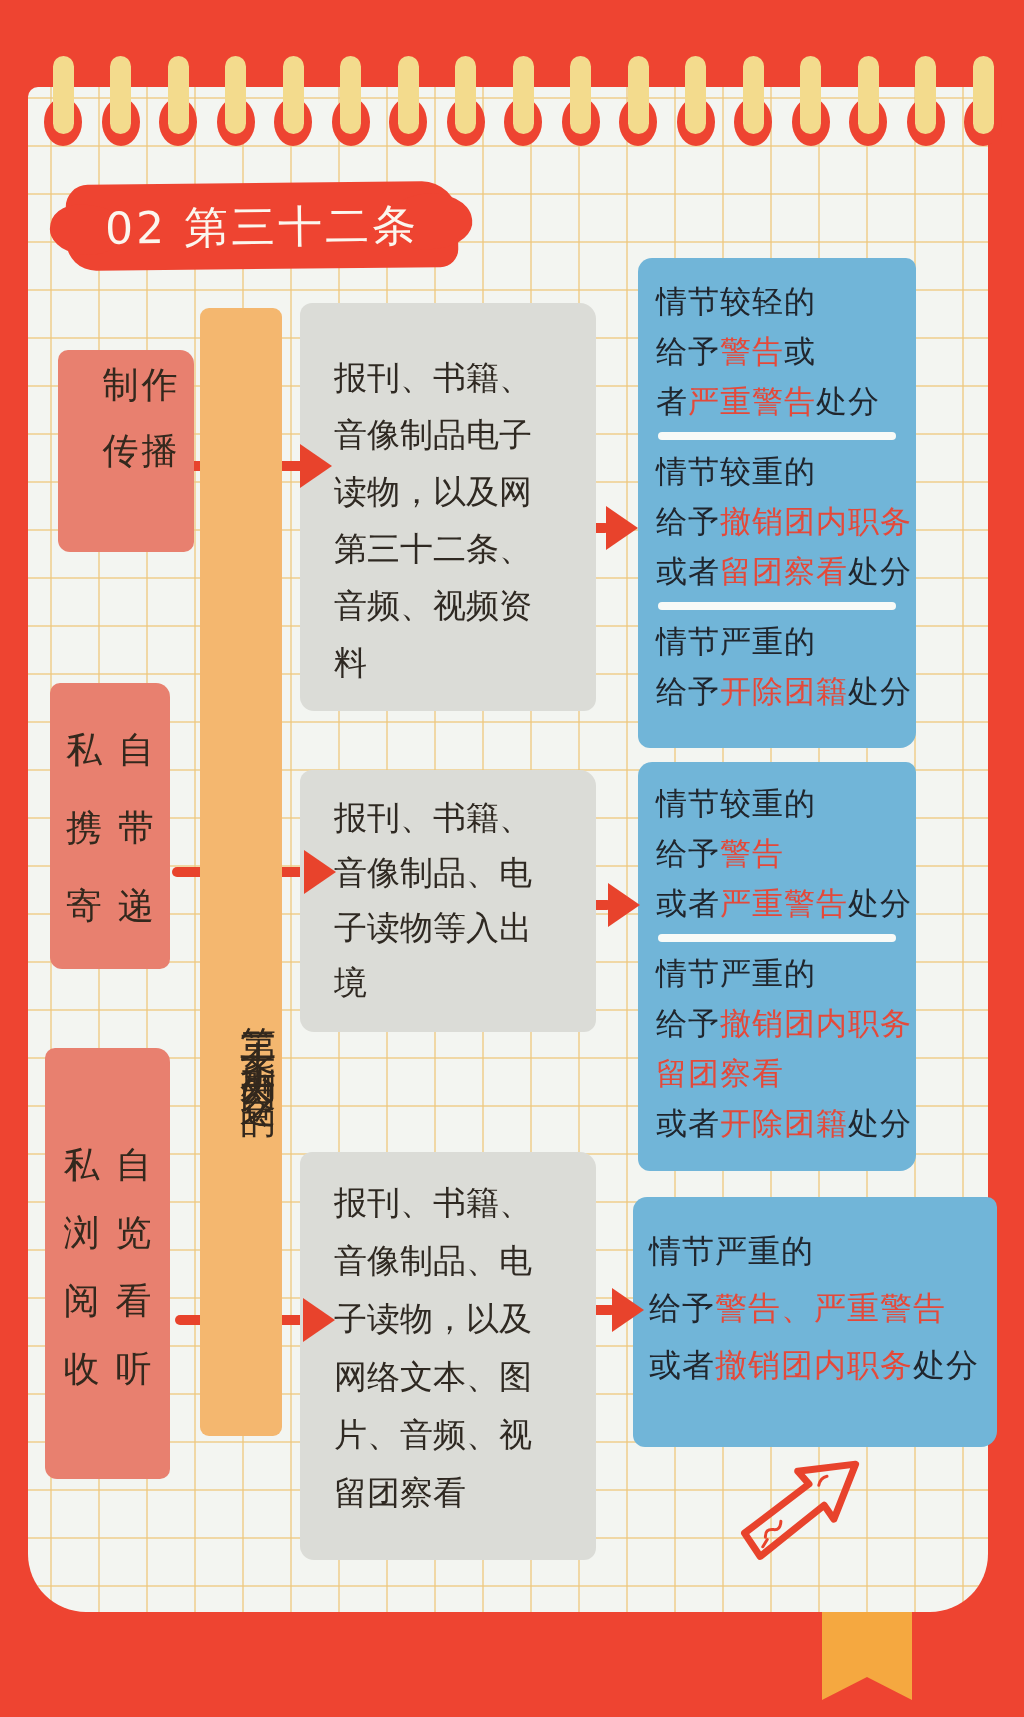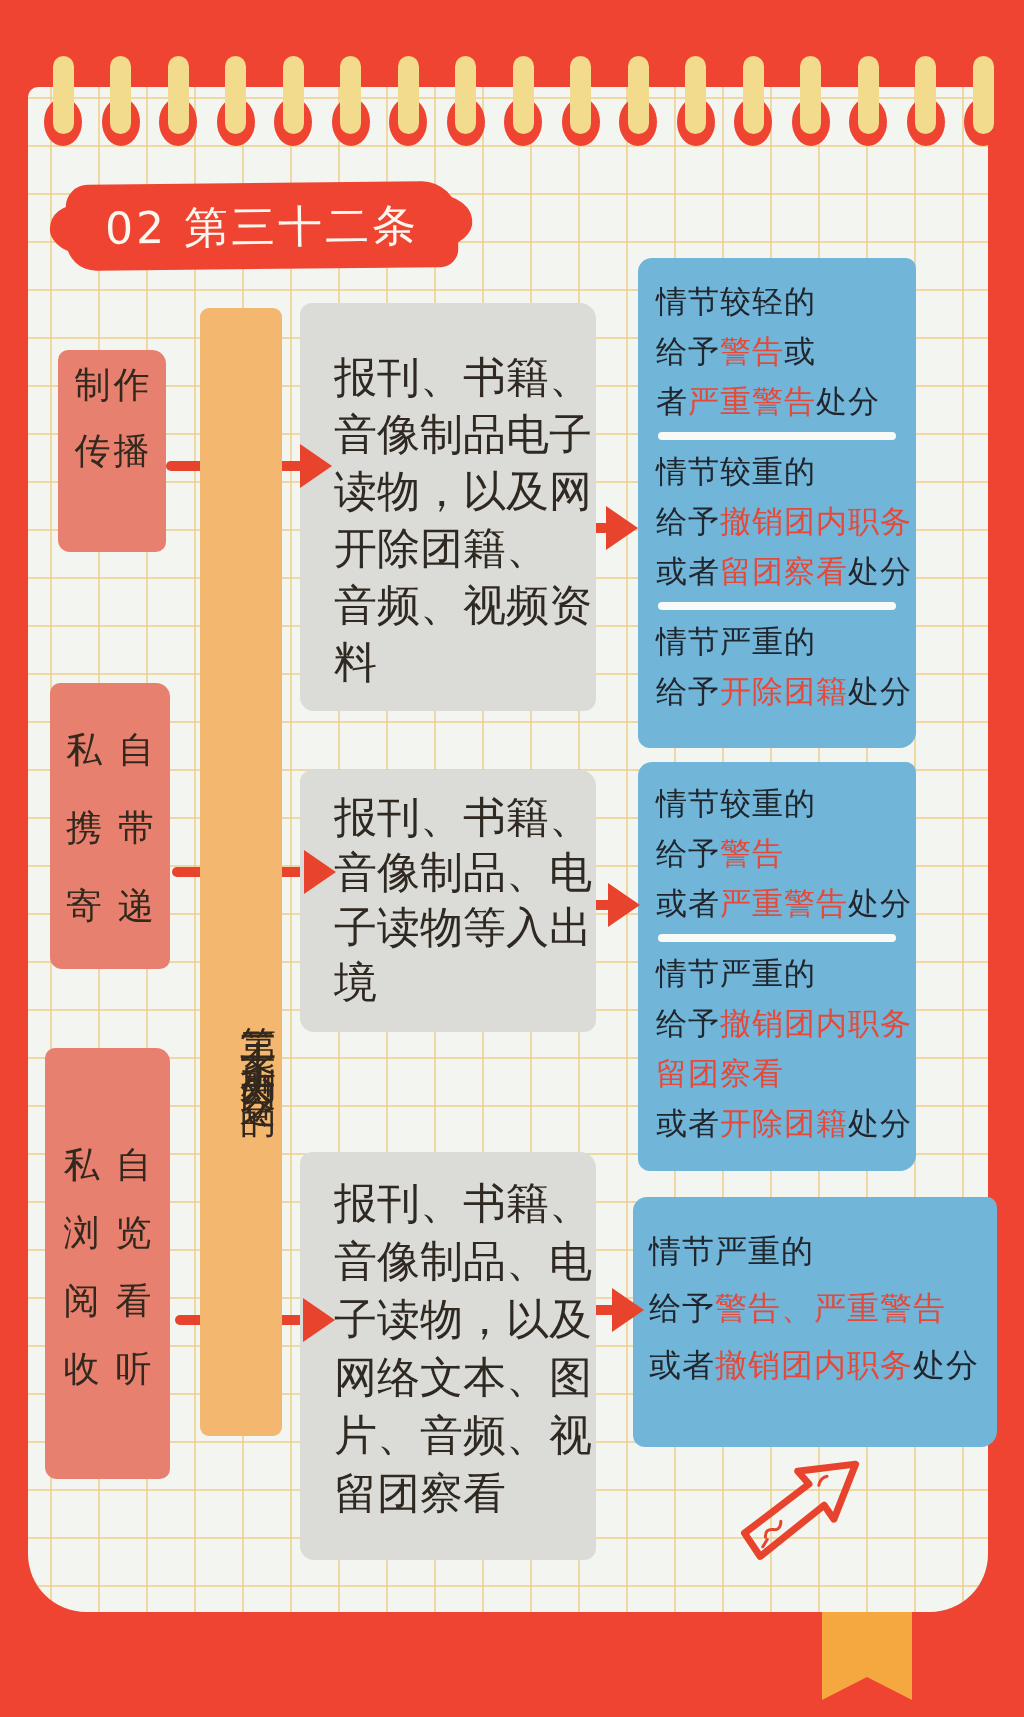--- a/index.html
+++ b/index.html
@@ -35,35 +35,35 @@
   #center-bar{position:absolute;left:200px;top:308px;width:82px;height:1128px;
           background:#F4B76F;border-radius:9px;z-index:2;}
   #center-bar-text{position:absolute;top:352px;left:0;width:100%;height:760px;
           writing-mode:vertical-rl;text-orientation:upright;
           font-size:36px;letter-spacing:7px;color:#33281D;
           display:flex;justify-content:center;}
 
   
   .leftbox{position:absolute;background:#E8806F;border-radius:10px 14px 10px 12px;z-index:2;
            color:#33281D;}
-  #lb0{left:58px;top:350px;width:108px;height:200px;padding-top:2px;}
+  #lb0{left:58px;top:350px;width:108px;height:200px;padding-top:2px;padding-left:28px;}
   #lb1{left:50px;top:683px;width:120px;height:258px;padding-top:28px;}
   #lb2{left:45px;top:1048px;width:125px;height:348px;padding-top:83px;}
   .bln{text-align:center;font-size:36px;}
   #lb0 .bln{line-height:66px;letter-spacing:3px;padding-left:3px;}
   #lb1 .bln{line-height:78px;letter-spacing:16px;padding-left:16px;}
   #lb2 .bln{line-height:68px;letter-spacing:16px;padding-left:16px;}
 
   
   .graybox{position:absolute;background:#DBDCD7;border-radius:12px 16px 12px 14px;z-index:2;
            color:#2F2922;}
   #gb0{left:300px;top:303px;width:262px;height:362px;padding:46px 0 0 34px;}
   #gb1{left:300px;top:770px;width:262px;height:242px;padding:20px 0 0 34px;}
   #gb2{left:300px;top:1152px;width:262px;height:386px;padding:22px 0 0 34px;}
-  .gln{font-size:43px;white-space:nowrap;}
+  .gln{font-size:33px;white-space:nowrap;}
   #gb0 .gln{line-height:57px;}
   #gb1 .gln{line-height:55px;}
   #gb2 .gln{line-height:58px;}
 
   
   .bluebox{position:absolute;background:#71B5D8;border-radius:14px 10px 16px 12px;z-index:2;
            color:#20262E;}
   #bb0{left:638px;top:242px;width:254px;height:472px;padding:18px 6px 0 18px;margin-top:16px;}
   #bb1{left:638px;top:762px;width:254px;height:393px;padding:16px 6px 0 18px;}
   #bb2{left:633px;top:1197px;width:342px;height:224px;padding:26px 6px 0 16px;}
@@ -145,21 +145,21 @@
       <div class="bln">私自</div>
       <div class="bln">浏览</div>
       <div class="bln">阅看</div>
       <div class="bln">收听</div>
     </div>
 
   <div class="graybox" id="gb0">
       <div class="gln">报刊、书籍、</div>
       <div class="gln">音像制品电子</div>
       <div class="gln">读物，以及网</div>
-      <div class="gln">开除团籍、</div>
+      <div class="gln">第三十二条、</div>
       <div class="gln">音频、视频资</div>
       <div class="gln">料</div>
     </div>
   <div class="graybox" id="gb1">
       <div class="gln">报刊、书籍、</div>
       <div class="gln">音像制品、电</div>
       <div class="gln">子读物等入出</div>
       <div class="gln">境</div>
     </div>
   <div class="graybox" id="gb2">

